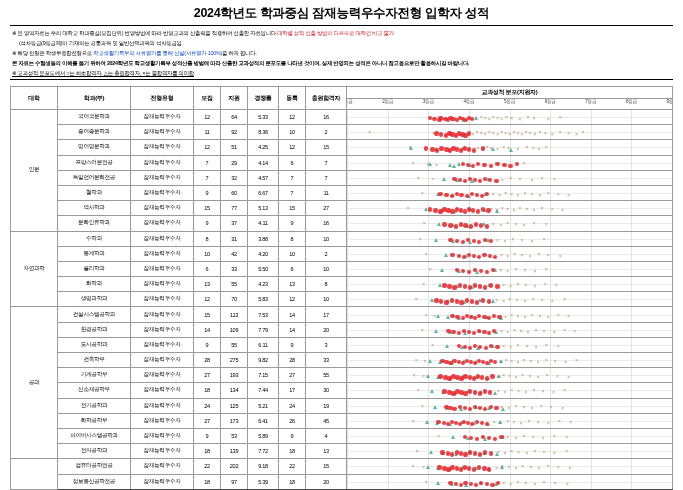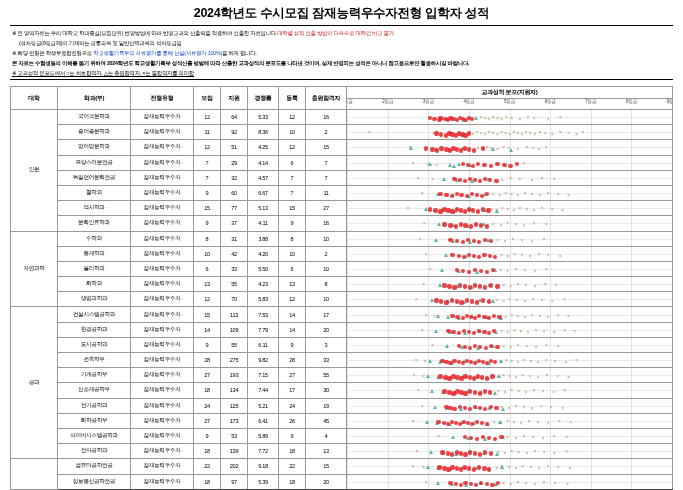--- a/index.html
+++ b/index.html
@@ -102,21 +102,21 @@
     color:#b79b72;font-size:4.6px;line-height:4.4px;text-align:center;
     font-weight:bold;opacity:.9;
   }
   .mk.x::before{content:"\00D7";}
 </style>
 </head>
 <body>
 
 <div class="page">
 
-  <div class="title">2024학년도 수시모집 잠재능력우수자전형 입학자 성적</div>
+  <div class="title">2024학년도 학과중심 잠재능력우수자전형 입학자 성적</div>
 
   <div class="notice">
       <div><span>※ 본 영역자료는 우리 대학교 학과중심(모집단위) 반영방법에 따라 반영교과의 산출력을 적용하여 산출한 자료입니다.</span><span class="n-red">대학별 성적 산출 방법이 다르므로 대학간 비교 불가</span></div>
       <div class="n-indent"><span>(석차등급(9등급제)이 기재되는 공통과목 및 일반선택과목의 석차등급임</span></div>
       <div><span>※ 해당 전형은 학생부종합전형으로 </span><span class="n-blue">학교생활기록부의 서류평가를 통해 선발(서류평가 100%)</span><span>을 하게 됩니다.</span></div>
       <div><span class="n-bold">본 자료는 수험생들의 이해를 돕기 위하여 2024학년도 학교생활기록부 성적산출 방법에 따라 산출한 교과성적의 분포도를 나타낸 것이며, 실제 반영되는 성적은 아니니 참고용으로만 활용하시길 바랍니다.</span></div>
       <div><span class="n-ul">※ 교과성적 분포도에서 ○는 최초합격자, △는 충원합격자, ×는 불합격자를 의미함</span></div>
     </div>
 
   <div class="tablewrap">

